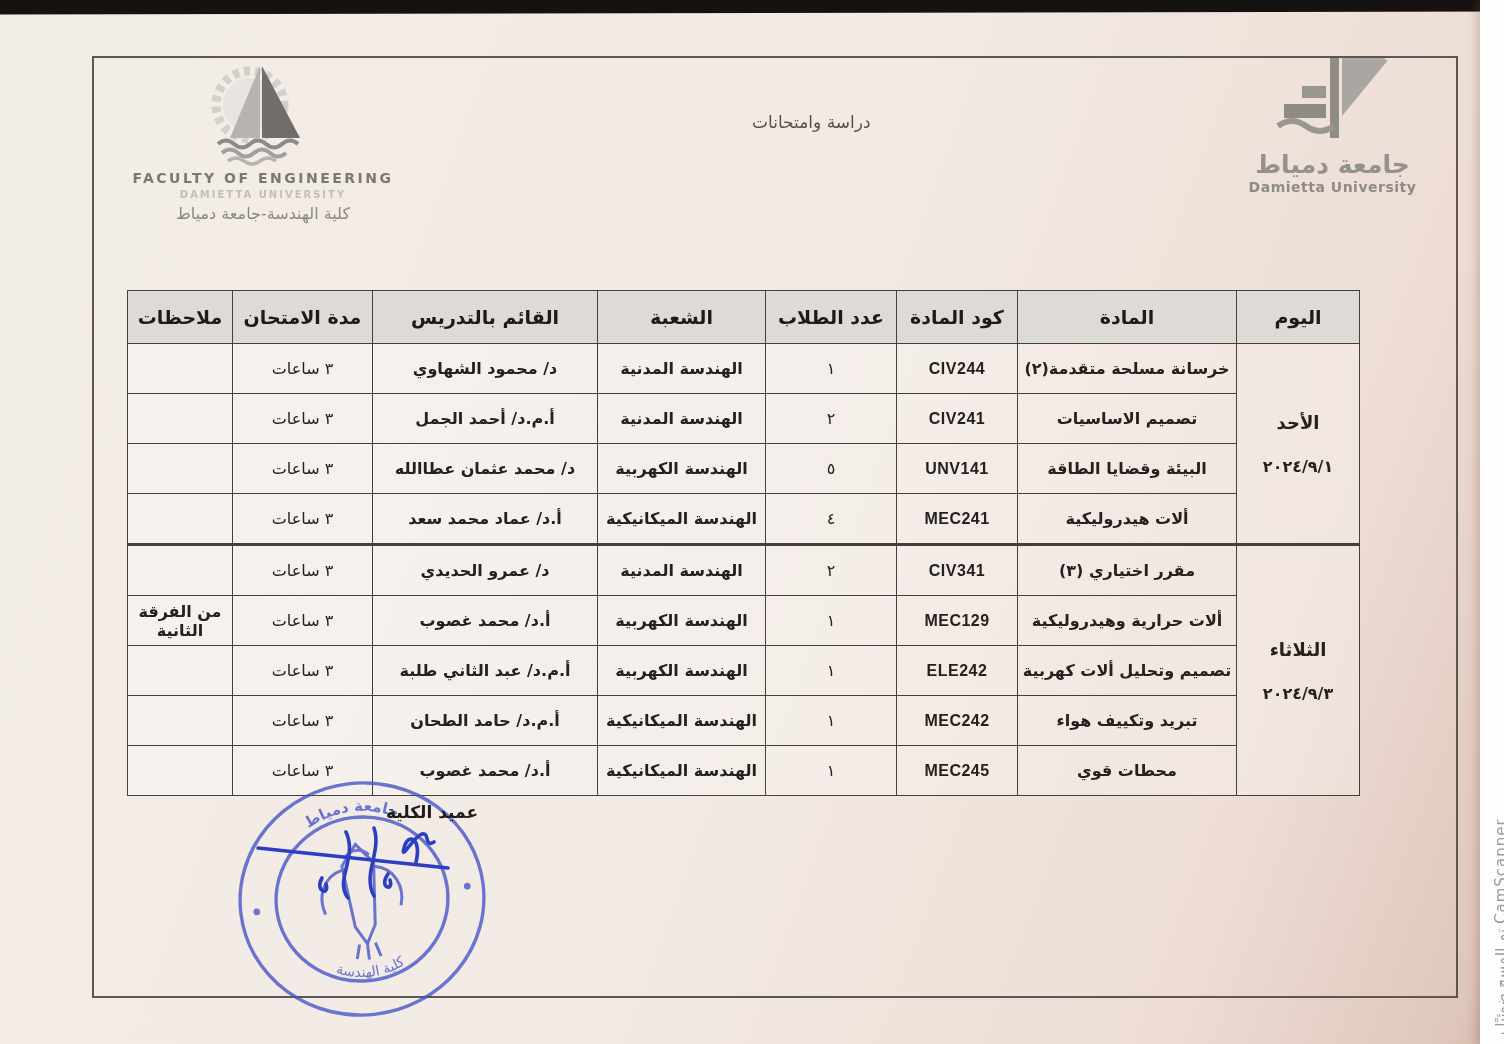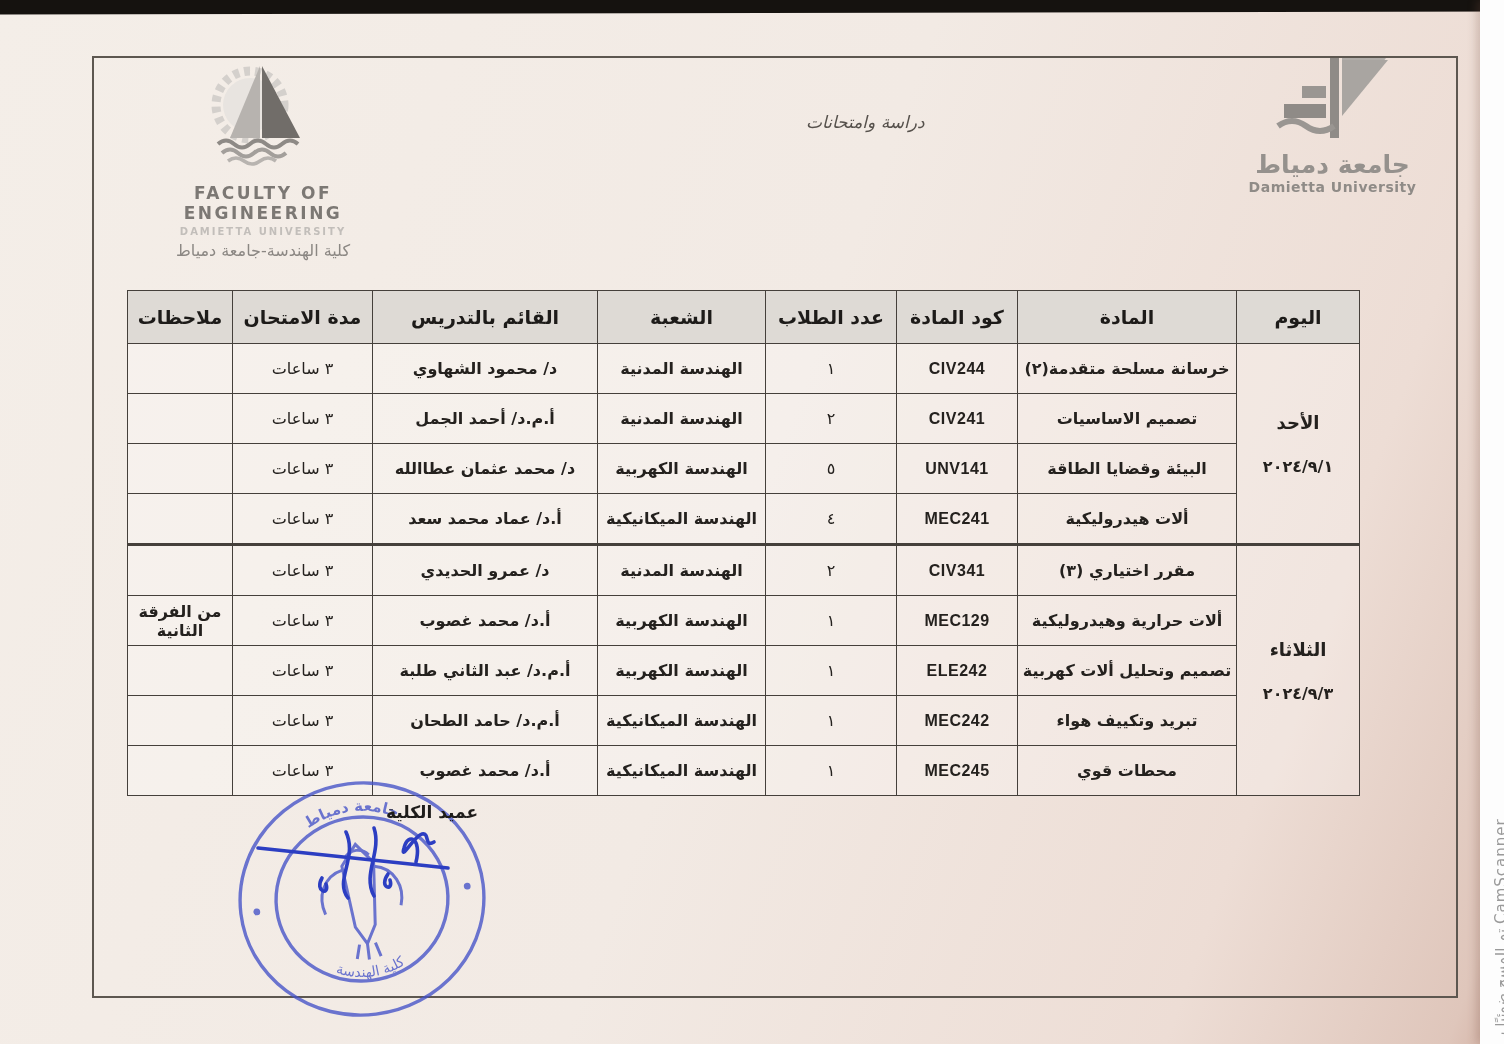--- a/index.html
+++ b/index.html
@@ -14,24 +14,24 @@
   
   .wm-strip{position:absolute;right:0;top:0;width:24px;height:100%;background:#fdfdfd;box-shadow:-4px 0 8px rgba(120,80,65,.25);}
   .wm-text{
     position:absolute;right:-8px;top:640px;width:20px;height:400px;
     writing-mode:vertical-rl;transform:rotate(180deg);
     color:#9a9a9a;font-size:15px;letter-spacing:1px;white-space:nowrap;
   }
 
   
   .logo-left{position:absolute;left:118px;top:60px;width:290px;text-align:center;}
-  .logo-left .lf1{font-size:17px;font-weight:700;letter-spacing:2.5px;color:#7c7874;margin-top:13px;}
+  .logo-left .lf1{font-size:14px;font-weight:700;letter-spacing:2.5px;color:#7c7874;}
   .logo-left .lf2{font-size:10px;font-weight:700;letter-spacing:2px;color:#c2beba;margin-top:3px;}
   .logo-left .lf3{font-size:16px;color:#8b8783;margin-top:4px;}
-  .note-center{position:absolute;left:806px;top:112px;font-size:17px;color:#56514c;font-style:italic;}
+  .note-center{position:absolute;left:752px;top:112px;font-size:17px;color:#56514c;}
   .logo-right{position:absolute;left:1240px;top:56px;width:185px;text-align:center;}
   .logo-right .lr1{font-size:25px;font-weight:700;color:#95918d;margin-top:2px;}
   .logo-right .lr2{font-size:14px;font-weight:700;color:#8f8b87;letter-spacing:.5px;}
 
   
   .title{position:absolute;left:190px;top:194px;width:1120px;text-align:center;font-weight:700;color:#191715;}
   .title .t1{font-size:25px;}
   .title .t2{font-size:23px;margin-top:11px;}
 
   

